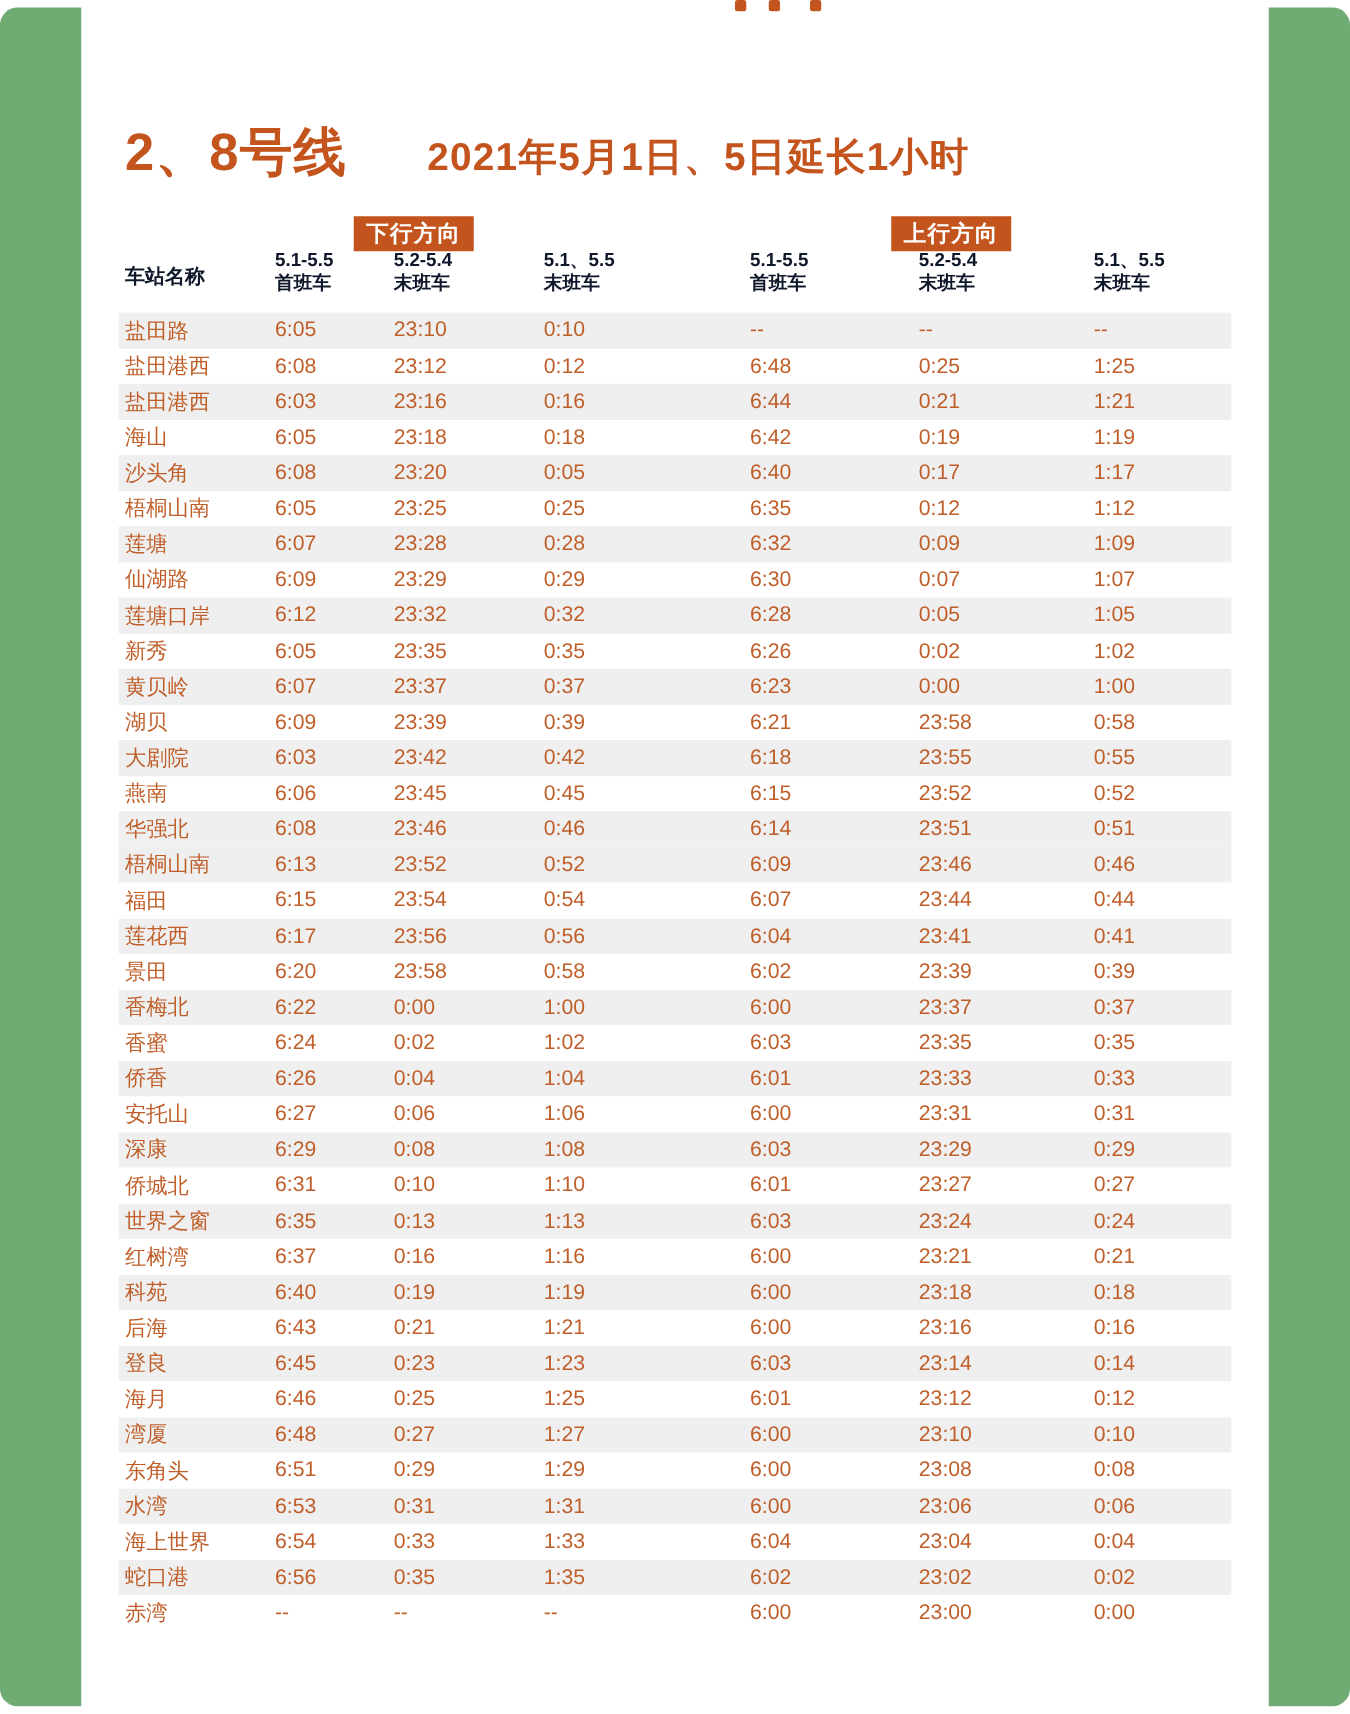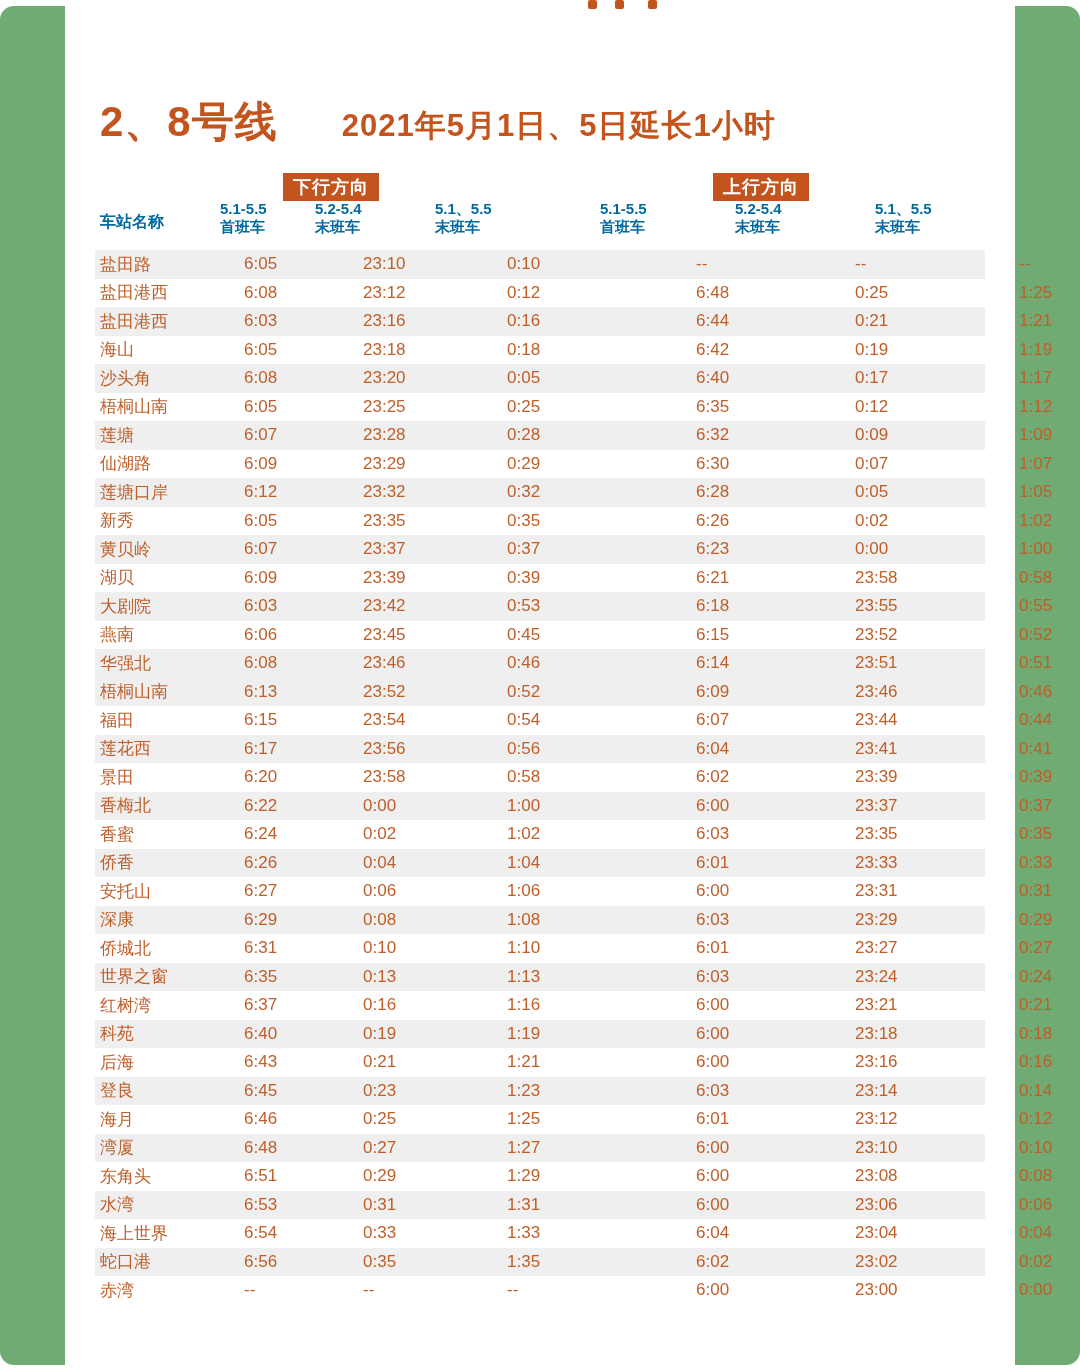--- a/index.html
+++ b/index.html
@@ -45,28 +45,28 @@
     position: absolute; top: 200px; left: 30px; width: 890px;
     color: #bf5e28; font-size: 17px;
   }
   .row {
     display: grid;
     grid-template-columns: 125px 95px 120px 165px 135px 140px 1fr;
     align-items: center;
   }
   .header-row {
     height: 44px; align-items: start;
-    color: #0369a1; font-weight: bold;
+    color: #0f172a; font-weight: bold;
     font-size: 15px; line-height: 18px;
     margin-bottom: 6px;
   }
   .header-row .station-cell {
     align-self: center; font-size: 16px;
   }
-  .data-row { height: 28.5px; gap: 24px; }
+  .data-row { height: 28.5px; }
   .stripe { background: #efefef; }
   .station-cell { padding-left: 5px; white-space: nowrap; }
   .time-cell { white-space: nowrap; }
 </style>
 </head>
 <body>
 
 <div class="green-frame"></div>
 
 <div class="card">
@@ -214,21 +214,21 @@
           <div class="time-cell">23:39</div>
           <div class="time-cell">0:39</div>
           <div class="time-cell">6:21</div>
           <div class="time-cell">23:58</div>
           <div class="time-cell">0:58</div>
         </div>
         <div class="row data-row stripe">
           <div class="station-cell">大剧院</div>
           <div class="time-cell">6:03</div>
           <div class="time-cell">23:42</div>
-          <div class="time-cell">0:53</div>
+          <div class="time-cell">0:42</div>
           <div class="time-cell">6:18</div>
           <div class="time-cell">23:55</div>
           <div class="time-cell">0:55</div>
         </div>
         <div class="row data-row">
           <div class="station-cell">燕南</div>
           <div class="time-cell">6:06</div>
           <div class="time-cell">23:45</div>
           <div class="time-cell">0:45</div>
           <div class="time-cell">6:15</div>

